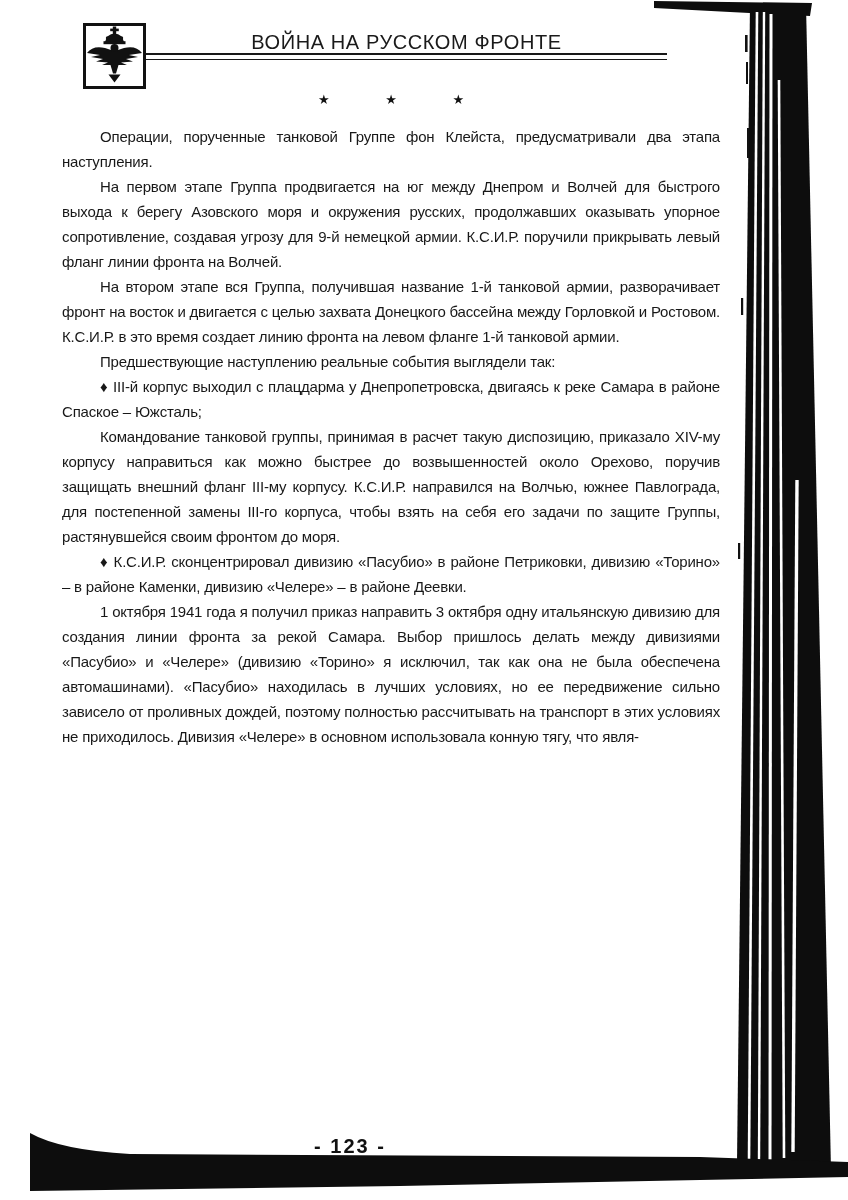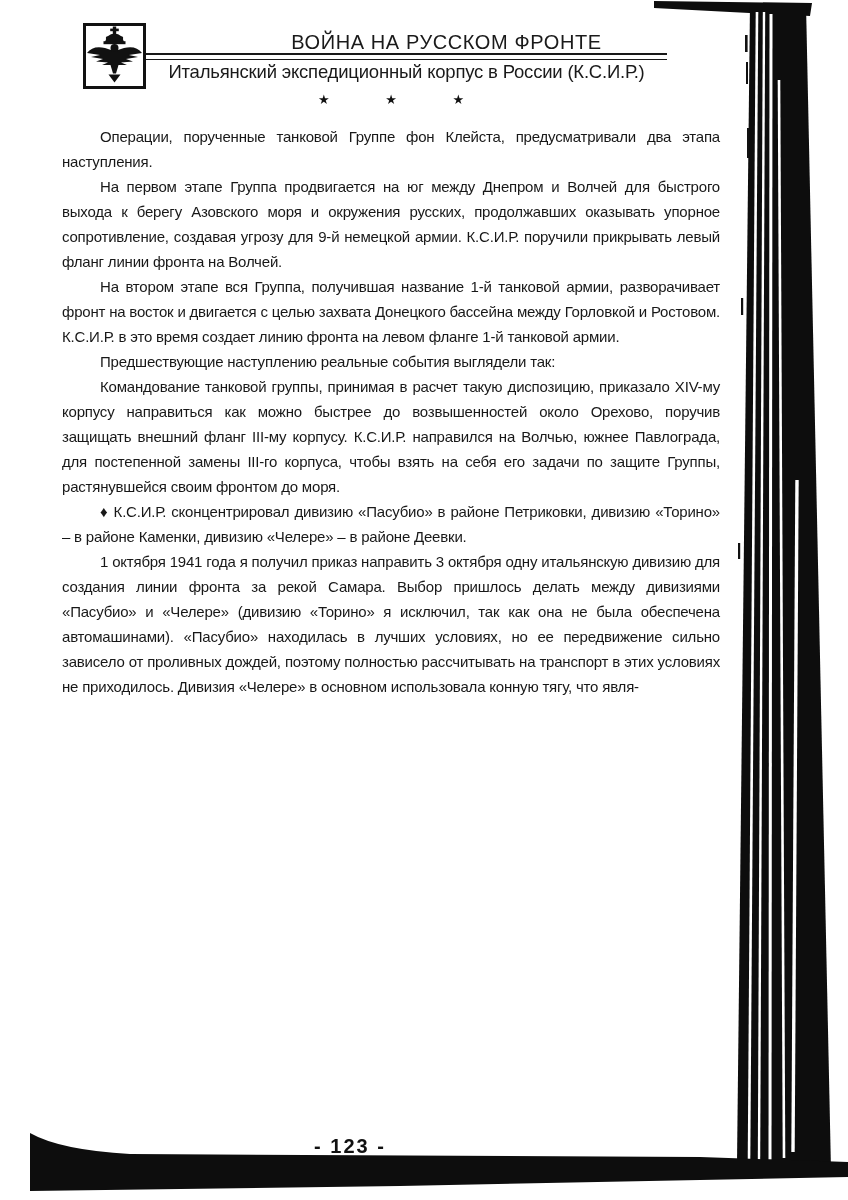--- a/index.html
+++ b/index.html
@@ -11,21 +11,21 @@
     font-family:"Liberation Sans","DejaVu Sans",sans-serif;
     color:#161616;
   }
   
   .emblem-box{
     position:absolute;left:83px;top:23px;width:63px;height:66px;
   }
   .hdr-title{
     position:absolute;left:146px;top:31px;width:521px;
     text-align:center;font-size:20px;letter-spacing:.6px;
-    white-space:nowrap;color:#1a1a1a;padding-left:40px;
+    white-space:nowrap;color:#1a1a1a;
   }
   .hdr-rule{
     position:absolute;left:146px;top:53px;width:521px;height:4px;
     border-top:2.2px solid #181818;border-bottom:1.6px solid #181818;
   }
   .hdr-subtitle{
     position:absolute;left:140px;top:61px;width:533px;
     text-align:center;font-size:18.5px;letter-spacing:-0.2px;
     white-space:nowrap;color:#1a1a1a;
   }
@@ -84,33 +84,33 @@
 
         <path d="M27.5 42 L35.5 42 L33 50.5 L30 50.5 Z"></path>
 
         <path d="M25.5 51.5 L37.5 51.5 L31.5 59.5 Z"></path>
       </g>
     </svg>
   </div>
 
   <div class="hdr-title">ВОЙНА НА РУССКОМ ФРОНТЕ</div>
   <div class="hdr-rule"></div>
-  <div class="hdr-subtitle">Итальянский экспедиционный корпус в России (К.С.И.Р.)</div>
 
   <div class="separator">
     <span>★</span>
     <span>★</span>
     <span>★</span>
   </div>
 
   <div class="body-text">
     <p>Операции, порученные танковой Группе фон Клейста, предусматривали два этапа наступления.</p>
     <p>На первом этапе Группа продвигается на юг между Днепром и Волчей для быстрого выхода к берегу Азовского моря и окружения русских, продолжавших оказывать упорное сопротивление, создавая угрозу для 9-й немецкой армии. К.С.И.Р. поручили прикрывать левый фланг линии фронта на Волчей.</p>
     <p>На втором этапе вся Группа, получившая название 1-й танковой армии, разворачивает фронт на восток и двигается с целью захвата Донецкого бассейна между Горловкой и Ростовом. К.С.И.Р. в это время создает линию фронта на левом фланге 1-й танковой армии.</p>
     <p>Предшествующие наступлению реальные события выглядели так:</p>
+    <p>♦ III-й корпус выходил с плацдарма у Днепропетровска, двигаясь к реке Самара в районе Спаское – Южсталь;</p>
     <p>Командование танковой группы, принимая в расчет такую диспозицию, приказало XIV-му корпусу направиться как можно быстрее до возвышенностей около Орехово, поручив защищать внешний фланг III-му корпусу. К.С.И.Р. направился на Волчью, южнее Павлограда, для постепенной замены III-го корпуса, чтобы взять на себя его задачи по защите Группы, растянувшейся своим фронтом до моря.</p>
     <p>♦ К.С.И.Р. сконцентрировал дивизию «Пасубио» в районе Петриковки, дивизию «Торино» – в районе Каменки, дивизию «Челере» – в районе Деевки.</p>
     <p>1 октября 1941 года я получил приказ направить 3 октября одну итальянскую дивизию для создания линии фронта за рекой Самара. Выбор пришлось делать между дивизиями «Пасубио» и «Челере» (дивизию «Торино» я исключил, так как она не была обеспечена автомашинами). «Пасубио» находилась в лучших условиях, но ее передвижение сильно зависело от проливных дождей, поэтому полностью рассчитывать на транспорт в этих условиях не приходилось. Дивизия «Челере» в основном использовала конную тягу, что явля-</p>
   </div>
 
   <div class="page-number">- 123 -</div>
 
   <svg class="artifact-overlay" width="848" height="1200" viewBox="0 0 848 1200" aria-hidden="true">
 
     <path d="M654 1 L812 3 L810 16 L730 12 L654 8 Z" fill="#0d0d0d"></path>

